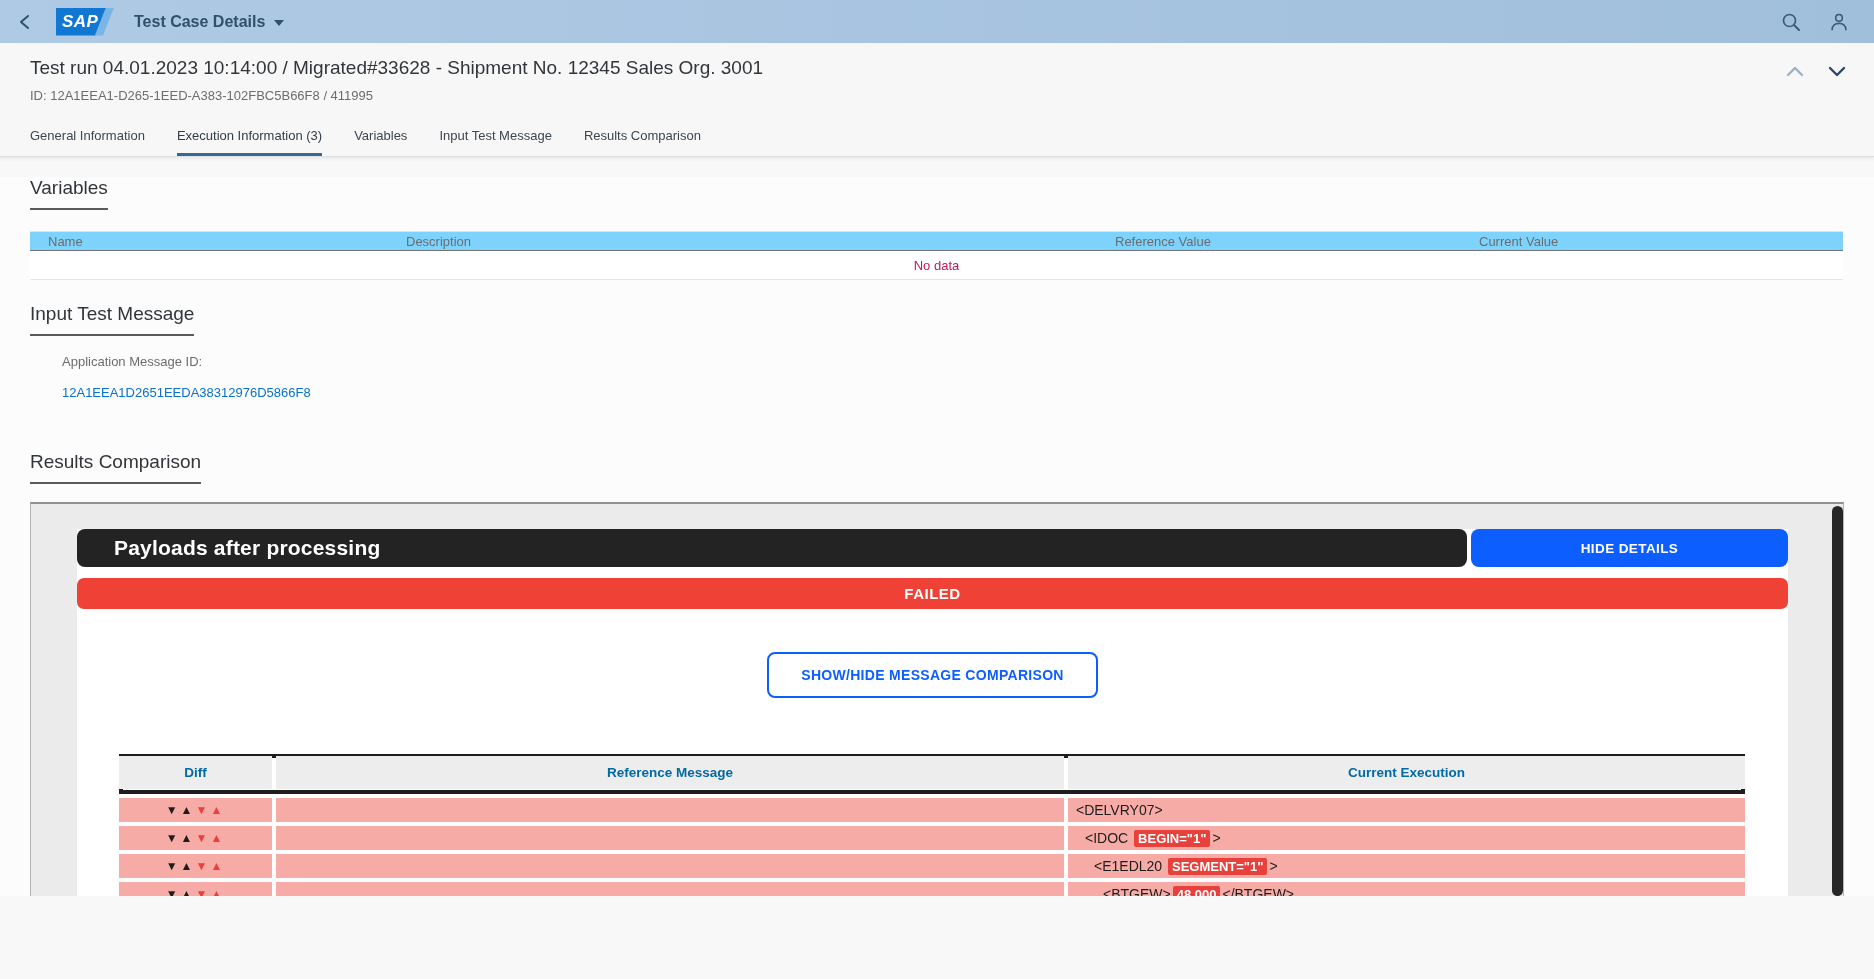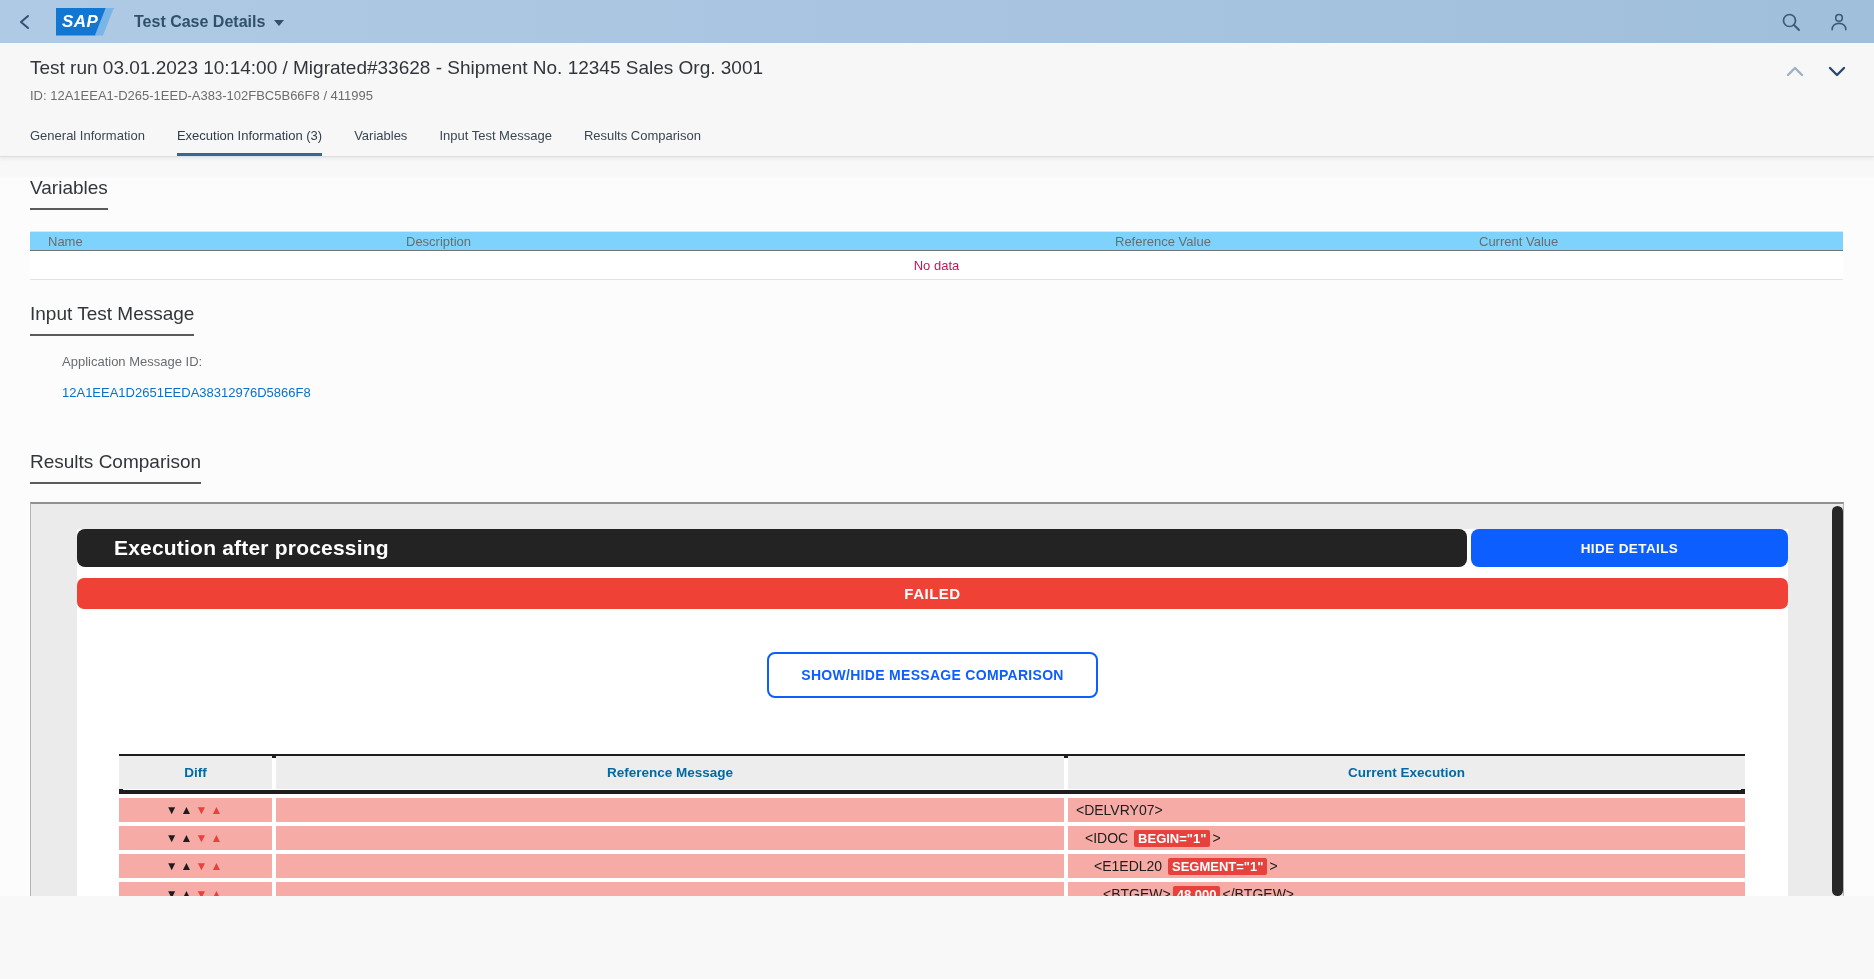--- a/index.html
+++ b/index.html
@@ -116,21 +116,21 @@
   </span>
   <span class="shell-icon">
     <svg width="22" height="22" viewBox="0 0 24 24">
         <circle cx="12" cy="7.5" r="3.6" fill="none" stroke="#3a5a78" stroke-width="1.7"></circle>
         <path d="M4.5,20.5 C4.5,15.8 8,13.5 12,13.5 C16,13.5 19.5,15.8 19.5,20.5" fill="none" stroke="#3a5a78" stroke-width="1.7" stroke-linecap="round"></path>
       </svg>
   </span>
 </div>
 
 <div class="page-head">
-  <div class="obj-title">Test run 03.01.2023 10:14:00 / Migrated#33628 - Shipment No. 12345 Sales Org. 3001</div>
+  <div class="obj-title">Test run 04.01.2023 10:14:00 / Migrated#33628 - Shipment No. 12345 Sales Org. 3001</div>
   <div class="obj-id">ID: 12A1EEA1-D265-1EED-A383-102FBC5B66F8 / 411995</div>
   <div class="collapse-icons">
     <span>
       <svg width="22" height="16" viewBox="0 0 22 16">
           <polyline points="4,12 11,5 18,12" fill="none" stroke="#9db1c5" stroke-width="2.4" stroke-linecap="round" stroke-linejoin="round"></polyline>
         </svg>
     </span>
     <span>
       <svg width="22" height="16" viewBox="0 0 22 16">
           <polyline points="4,5 11,12 18,5" fill="none" stroke="#29486a" stroke-width="2.4" stroke-linecap="round" stroke-linejoin="round"></polyline>
@@ -168,21 +168,21 @@
   <div class="msg-label">Application Message ID:</div>
   <a class="msg-link" href="#">12A1EEA1D2651EEDA38312976D5866F8</a>
 
   <div class="sect" style="margin-top:50px">
     <h2>Results Comparison</h2>
   </div>
 
   
   <div class="panel">
     <div class="inner-white"></div>
-    <div class="payload-bar">Execution after processing</div>
+    <div class="payload-bar">Payloads after processing</div>
     <button class="hide-btn">HIDE DETAILS</button>
     <div class="failed-bar">FAILED</div>
     <button class="toggle-btn">SHOW/HIDE MESSAGE COMPARISON</button>
     <div class="xml-title">XML Comparison Results</div>
     <div class="xml-head">
         <div>Diff</div>
         <div>Reference Message</div>
         <div>Current Execution</div>
       </div>
     <div class="xml-rows">

